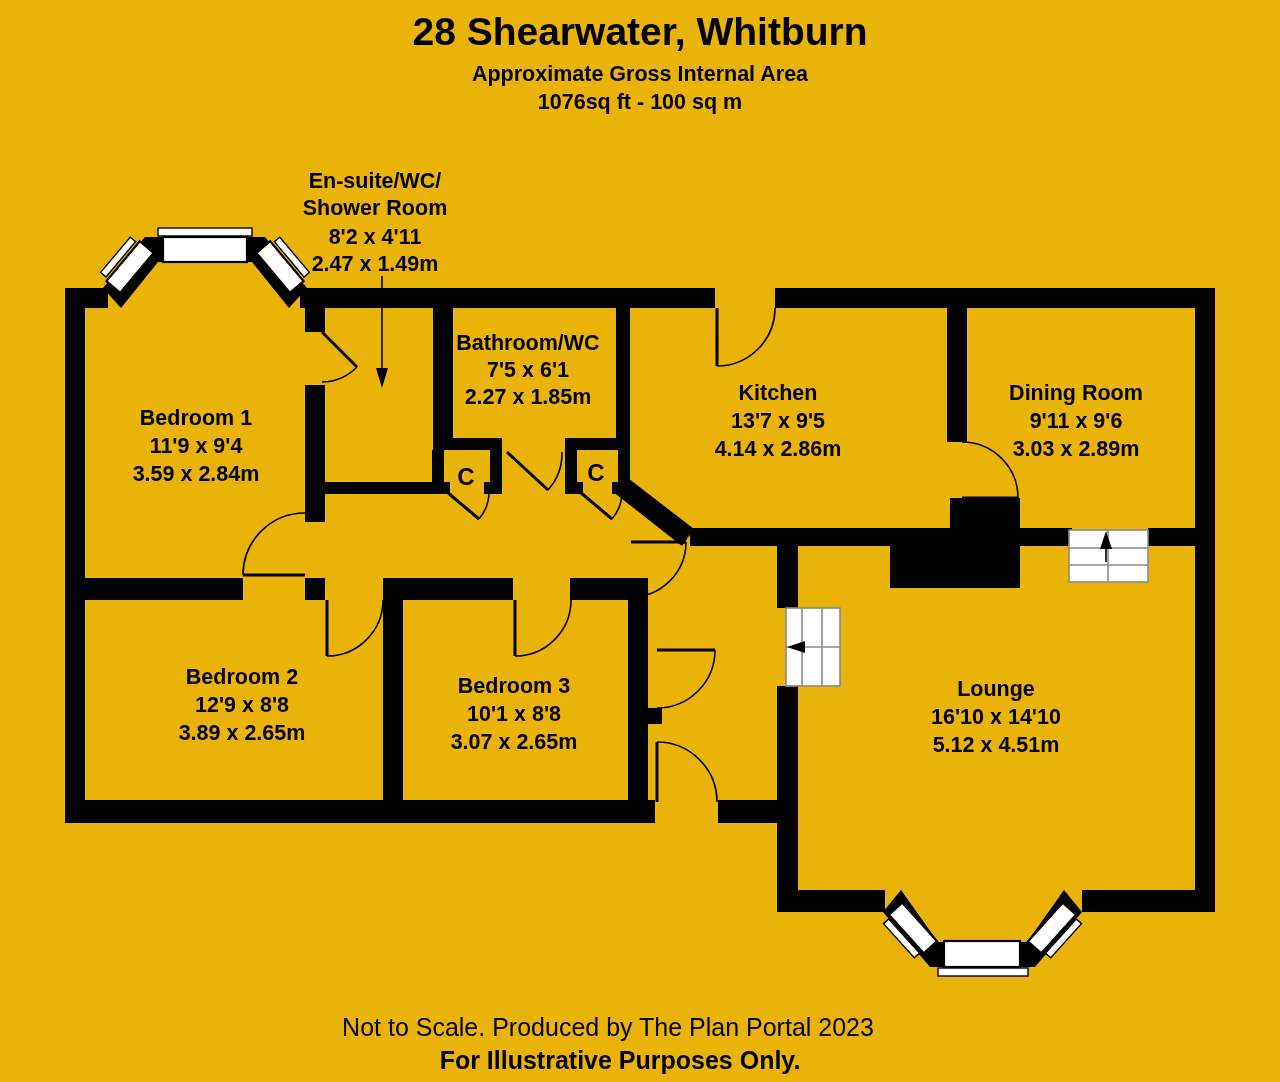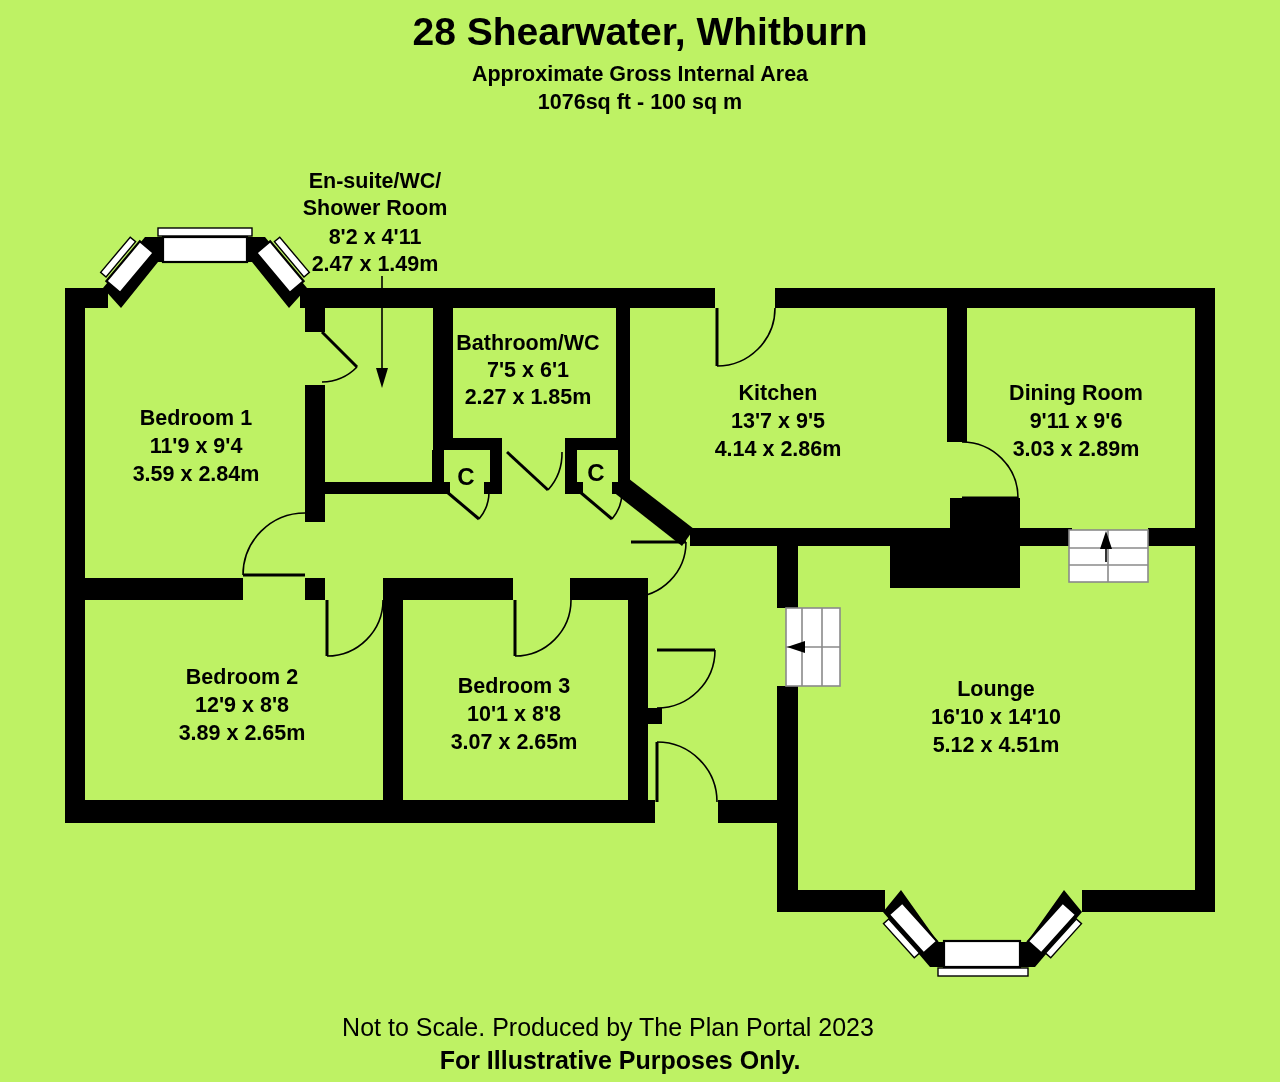--- a/index.html
+++ b/index.html
@@ -1,16 +1,16 @@
 <!DOCTYPE html>
 <html><head>
 <meta charset="utf-8">
 <style>
   html,body{margin:0;padding:0;background:#ffffff;}
-  .page{position:relative;width:1280px;height:1082px;background:#bef264;overflow:hidden;}
+  .page{position:relative;width:1280px;height:1082px;background:#eab308;overflow:hidden;}
   svg{display:block;}
   .wall{fill:#000000;stroke:none;}
   .arc{fill:none;stroke:#000000;stroke-width:1.6;}
   .leaf{stroke:#000000;stroke-width:3;fill:none;}
   .win{fill:#ffffff;stroke:#000000;stroke-width:2.2;}
   .sill{fill:#ffffff;stroke:#000000;stroke-width:1.4;}
   .steps rect,.steps line{fill:#ffffff;stroke:#8a8a8a;stroke-width:1.6;}
   .steps .arrowline{stroke:#000000;stroke-width:1.6;}
   .arrowhead{fill:#000000;stroke:none;}
   .lbl{font-family:"Liberation Sans","DejaVu Sans",sans-serif;font-weight:bold;fill:#000000;text-anchor:middle;}

